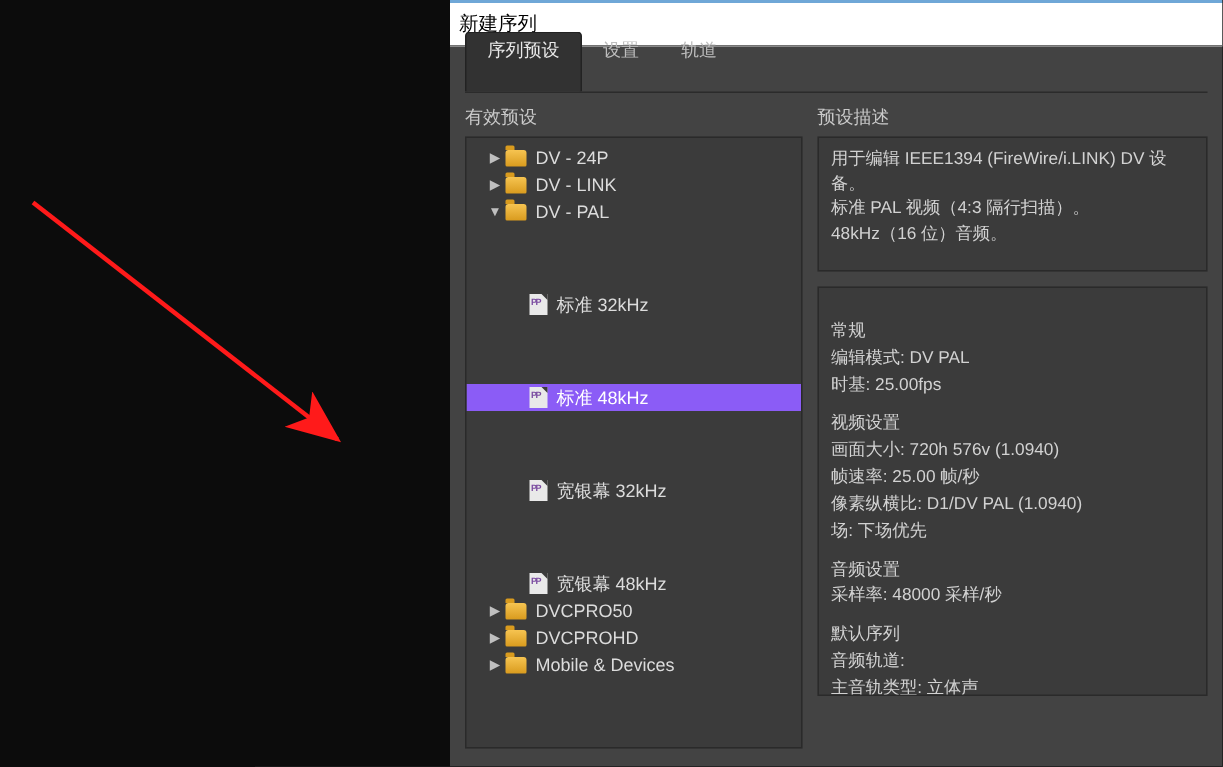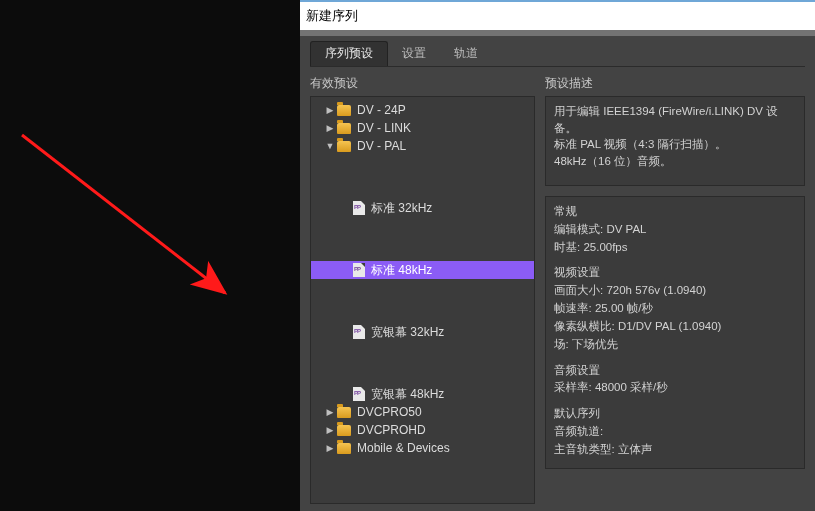--- a/index.html
+++ b/index.html
@@ -26,34 +26,34 @@
     box-sizing: border-box;
   }
   .titlebar {
     height: 28px;
     background: #ffffff;
     color: #000;
     display: flex;
     align-items: center;
     padding-left: 6px;
     font-size: 13px;
-    border-bottom: 6px solid #737373;
+    border-bottom: 1px solid #737373;
   }
   .dialog-body {
     padding: 8px 10px 10px 10px;
   }
   
   .tabs {
     display: flex;
     align-items: flex-end;
     height: 22px;
     border-bottom: 1px solid #2b2b2b;
   }
   .tab {
-    padding: 3px 14px 4px 14px;
+    padding: 3px 14px 19px 14px;
     color: #bdbdbd;
     background: transparent;
     cursor: default;
     font-size: 12px;
   }
   .tab.active {
     background: #323232;
     border: 1px solid #222;
     border-bottom: none;
     border-radius: 3px 3px 0 0;
@@ -85,21 +85,21 @@
     height: 90px;
     padding: 6px 8px;
     line-height: 1.45;
     margin-bottom: 10px;
     color: #d2d2d2;
     overflow: hidden;
     font-size: 11.5px;
   }
   .desc-box2 {
     height: 273px;
-    padding: 6px 8px;
+    padding: 21px 8px;
     line-height: 1.55;
     color: #d2d2d2;
     overflow: hidden;
     font-size: 11.5px;
   }
   .desc-box2 .blank { height: 8px; }
   .tree-box {
     height: 408px;
     padding: 4px 0;
     overflow: auto;

